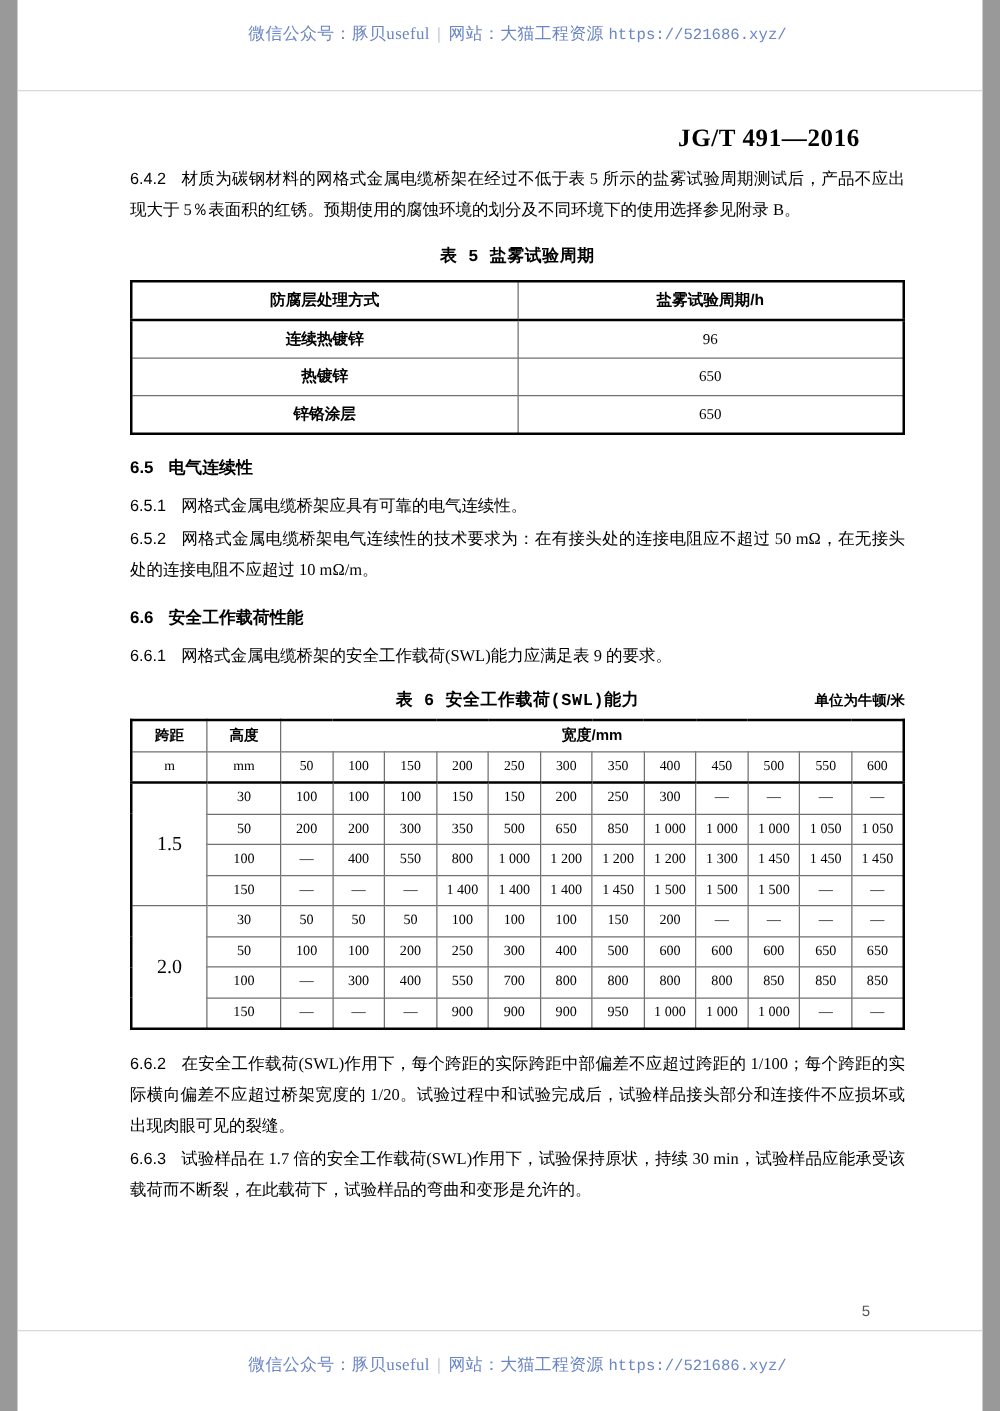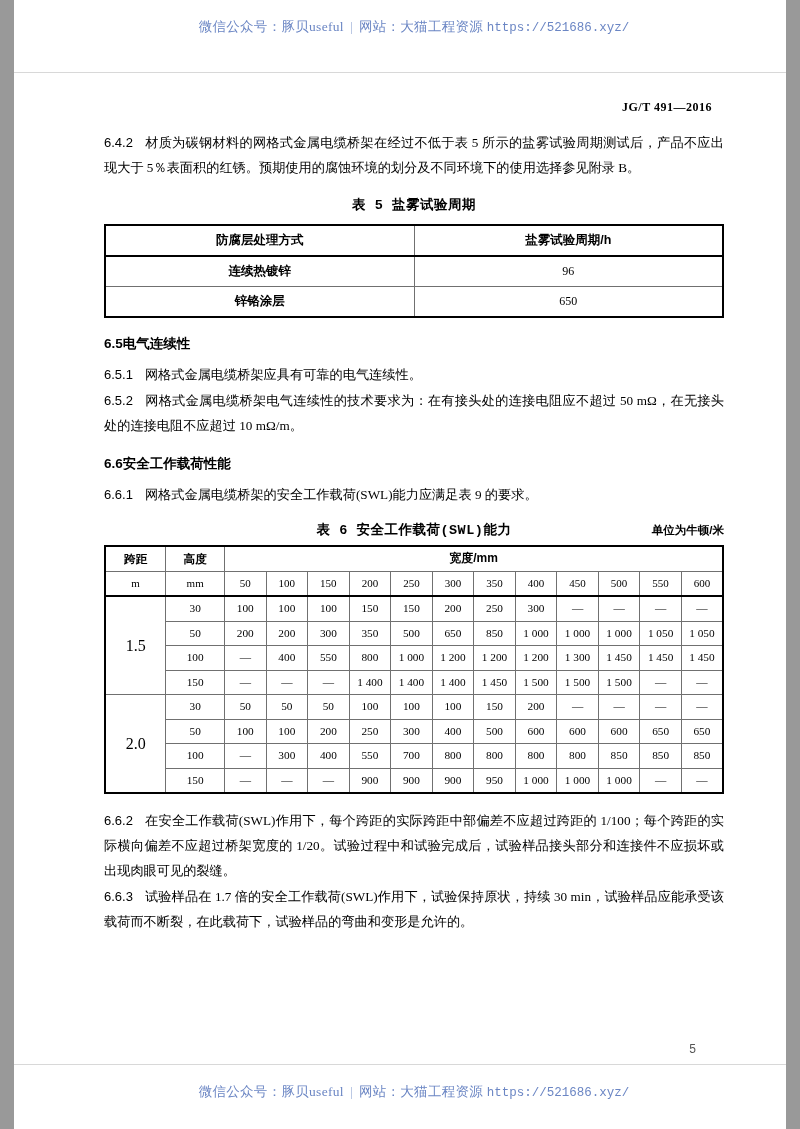--- a/index.html
+++ b/index.html
@@ -39,24 +39,24 @@
   .watermark .wm-url {
     font-family: "Liberation Mono", "DejaVu Sans Mono", monospace;
     font-size: 12.5px;
     letter-spacing: 0px;
   }
 
   
   .running-head {
     position: absolute;
     top: 100px;
-    right: 74px;
+    right: 98px;
     font-family: "Liberation Serif", serif;
     font-weight: bold;
-    font-size: 12px;
+    font-size: 20px;
     letter-spacing: 0.5px;
   }
   .rule-top {
     position: absolute;
     top: 72px;
     left: 0;
     width: 800px;
     height: 1px;
     background: #d8d8d8;
   }
@@ -91,20 +91,21 @@
     padding-right: 12px;
   }
   h3.heading {
     margin: 14px 0 6px 0;
     font-size: 13.5px;
     font-weight: bold;
     line-height: 24px;
     font-family: "Liberation Sans", "DejaVu Sans", sans-serif;
   }
   h3.heading .num {
+    padding-right: 12px;
     font-weight: bold;
   }
   .spacer-md { height: 14px; }
 
   
   .table-caption {
     text-align: center;
     font-weight: bold;
     font-size: 13.5px;
     margin: 16px 0 10px 0;
@@ -242,20 +243,24 @@
       <thead>
         <tr>
           <th>防腐层处理方式</th>
           <th>盐雾试验周期/h</th>
         </tr>
       </thead>
       <tbody>
         <tr>
           <td class="label">连续热镀锌</td>
           <td>96</td>
+        </tr>
+        <tr>
+          <td class="label">热镀锌</td>
+          <td>650</td>
         </tr>
         <tr>
           <td class="label">锌铬涂层</td>
           <td>650</td>
         </tr>
       </tbody>
     </table>
 
     <h3 class="heading"><span class="num">6.5</span><span>电气连续性</span></h3>
 

